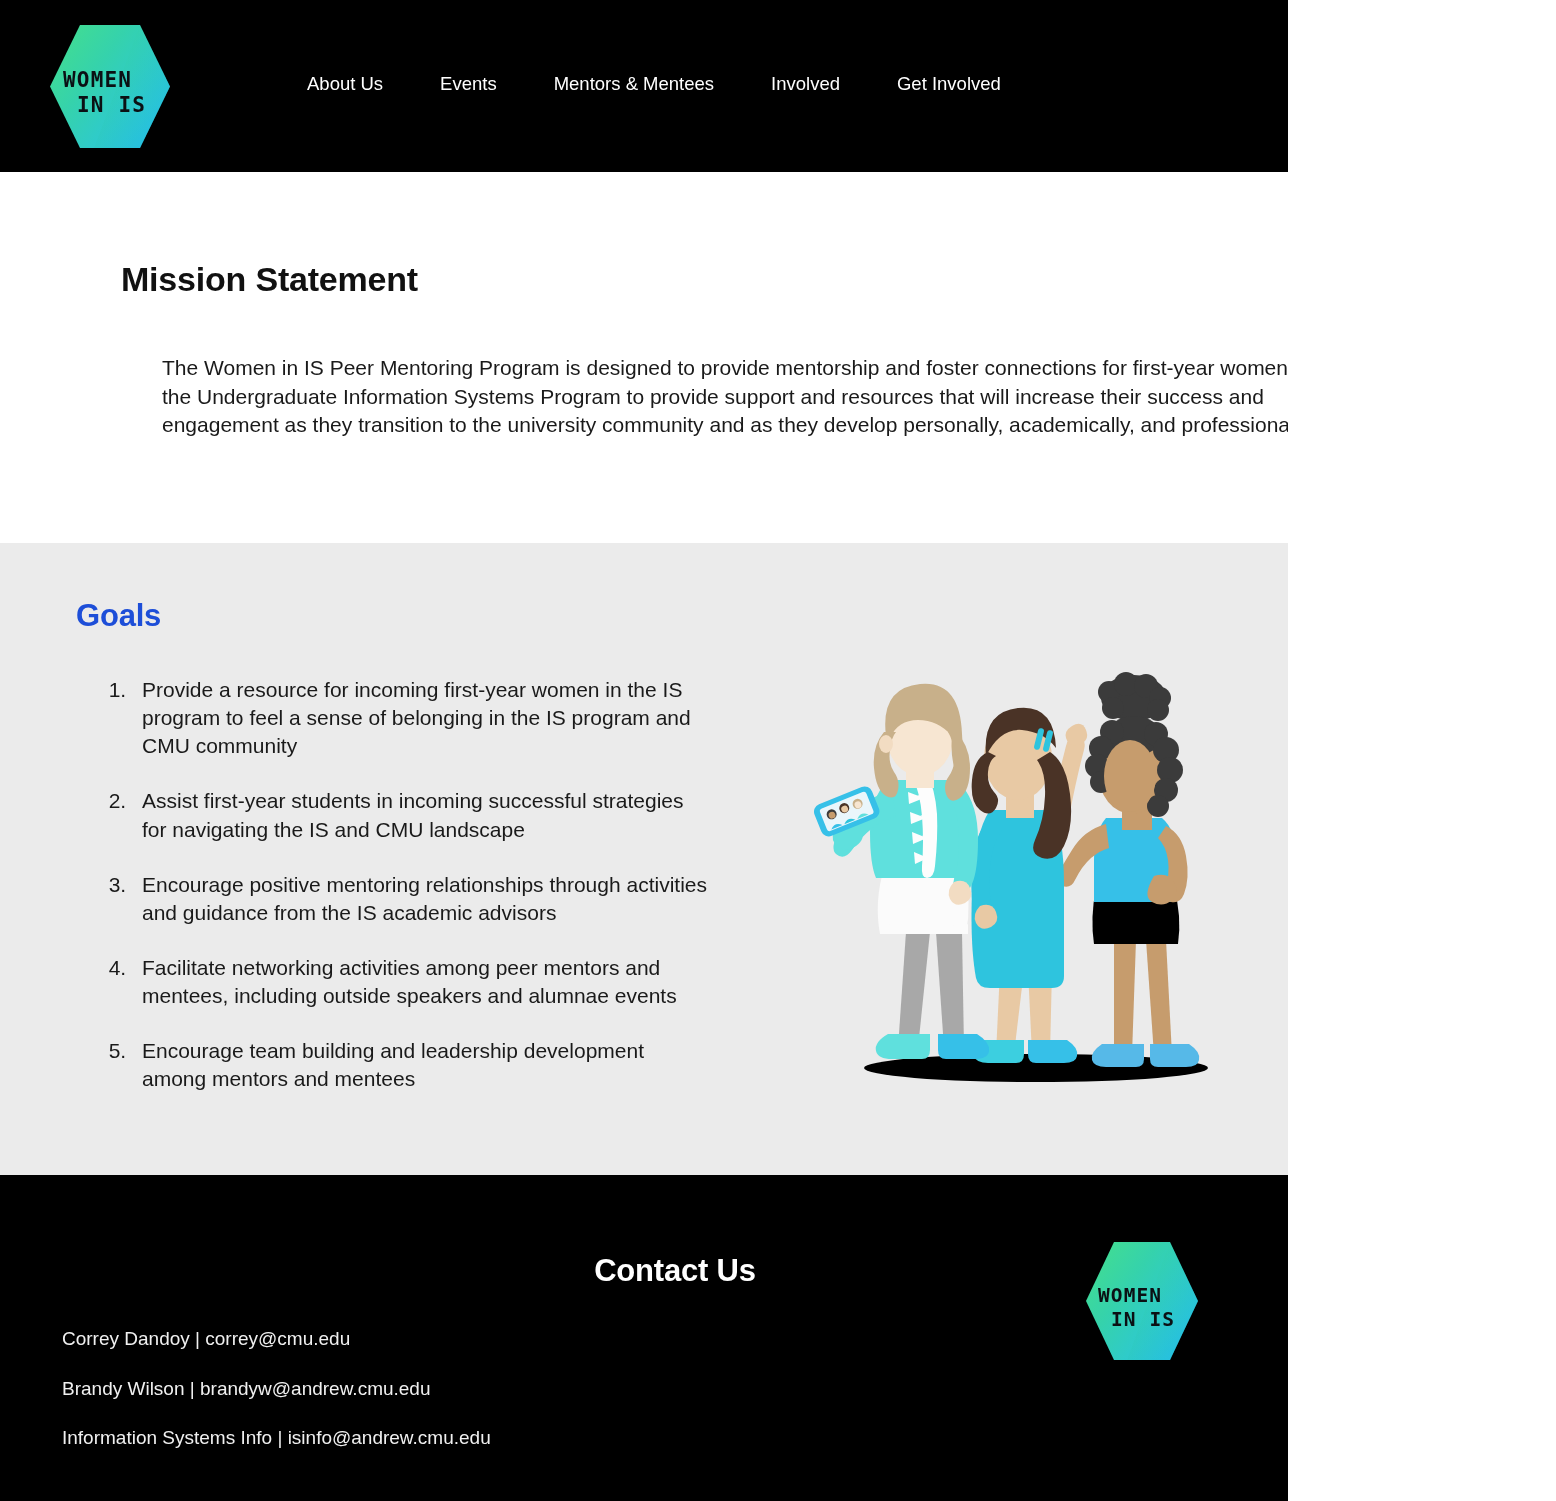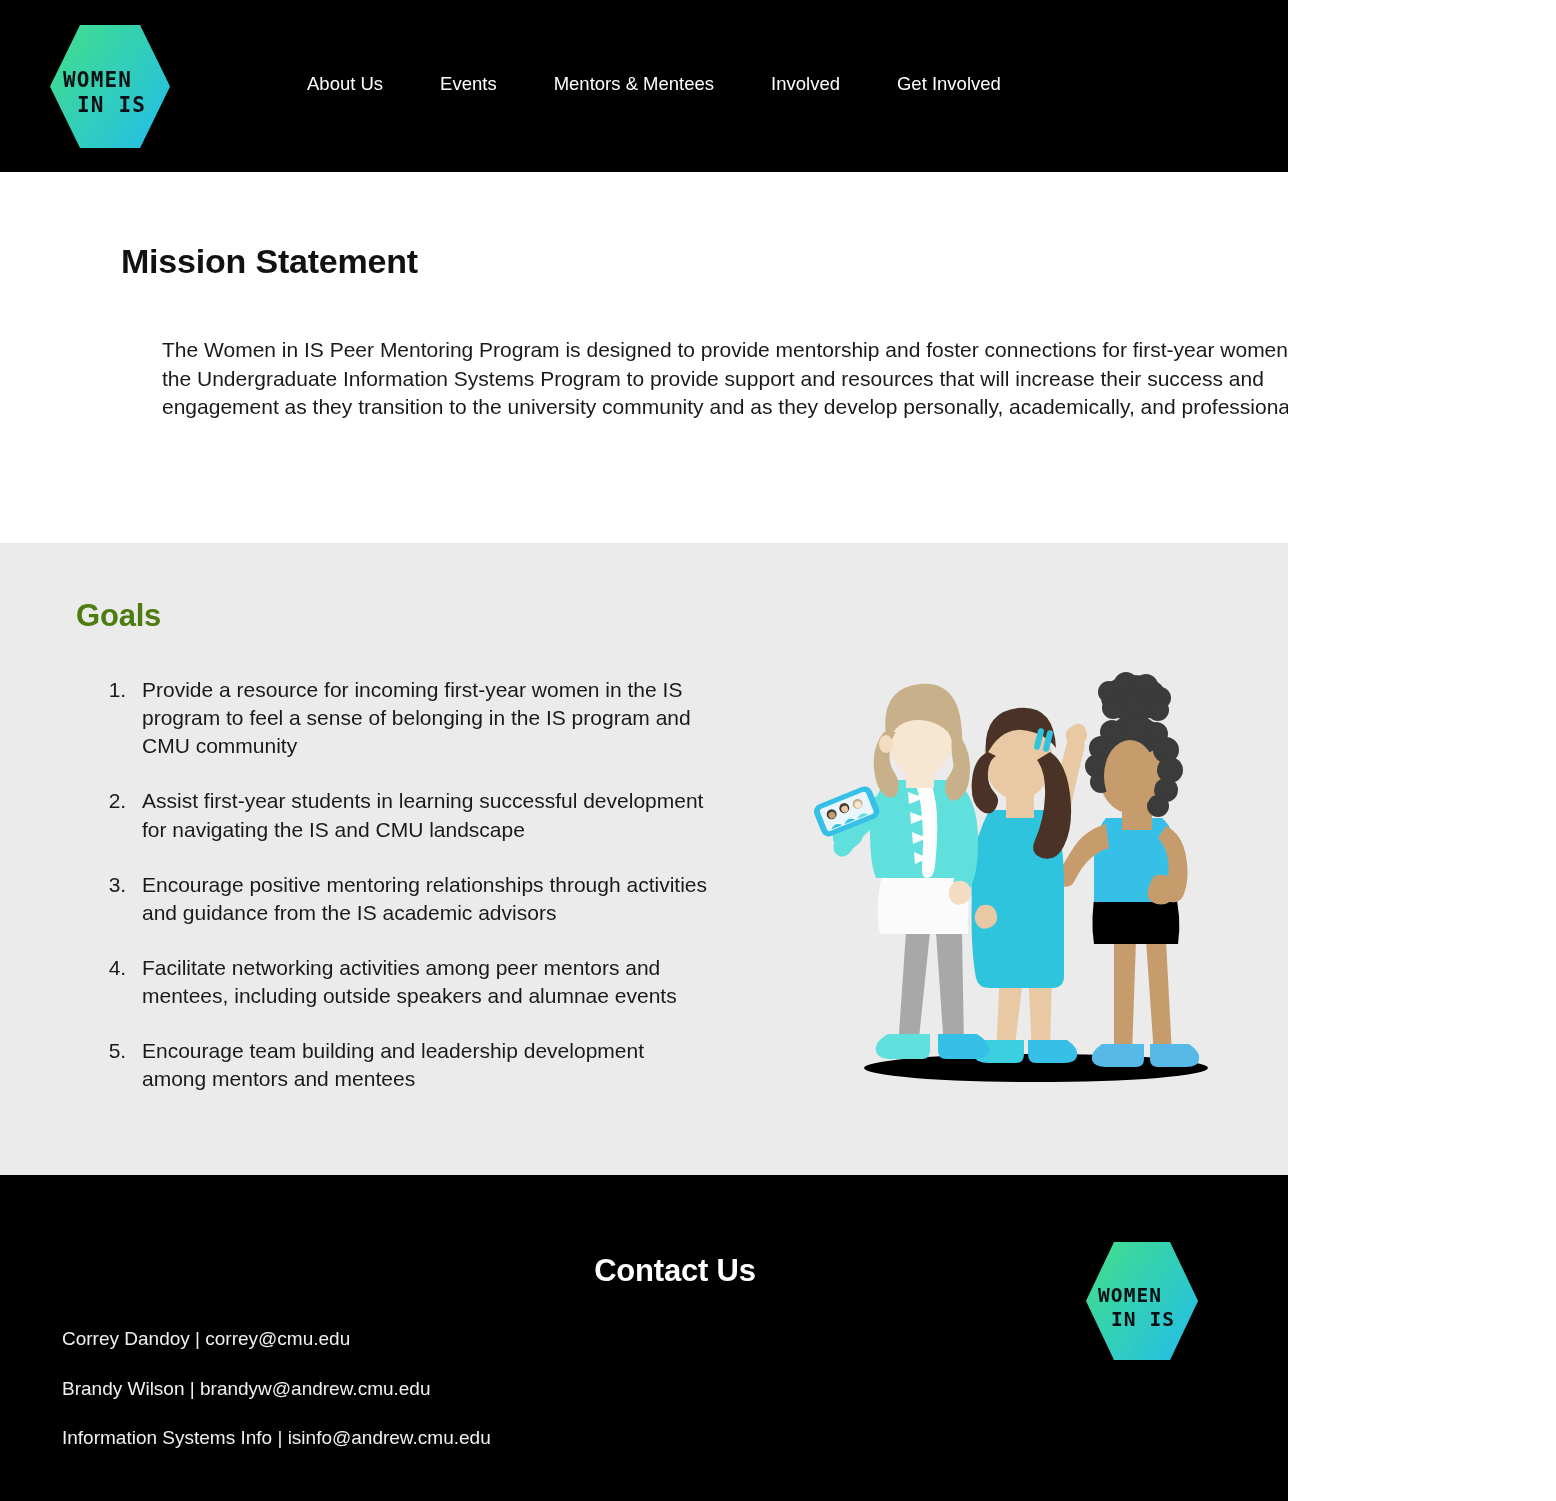--- a/index.html
+++ b/index.html
@@ -63,21 +63,21 @@
     color: #ffffff;
     font-size: 18.5px;
     text-decoration: none;
     white-space: nowrap;
     cursor: pointer;
   }
 
   
   .mission-section {
     background: #ffffff;
-    padding: 70px 0 0 0;
+    padding: 88px 0 0 0;
     height: 371px;
   }
   .mission-heading {
     font-size: 34px;
     font-weight: bold;
     color: #111111;
     margin-left: 121px;
     letter-spacing: -0.2px;
   }
   .mission-body {
@@ -93,21 +93,21 @@
     background: #ebebeb;
     min-height: 632px;
     padding: 55px 0 40px 0;
     display: flex;
     position: relative;
   }
   .goals-left { width: 780px; flex: 0 0 auto; }
   .goals-heading {
     font-size: 31px;
     font-weight: bold;
-    color: #4d7c0f;
+    color: #1d4ed8;
     margin-left: 76px;
     letter-spacing: -0.2px;
   }
   ol.goals-list {
     margin: 42px 0 0 132px;
     padding: 0;
     list-style: decimal;
     width: 575px;
   }
   ol.goals-list li {
@@ -202,21 +202,21 @@
     <h2 class="mission-heading">Mission Statement</h2>
     <p class="mission-body">The Women in IS Peer Mentoring Program is designed to provide mentorship and foster connections for first-year women in the Undergraduate Information Systems Program to provide support and resources that will increase their success and engagement as they transition to the university community and as they develop personally, academically, and professionally.</p>
   </section>
 
   <section class="goals-section">
 
     <div class="goals-left">
       <h2 class="goals-heading">Goals</h2>
       <ol class="goals-list">
         <li>Provide a resource for incoming first-year women in the IS program to feel a sense of belonging in the IS program and CMU community</li>
-        <li>Assist first-year students in learning successful development for navigating the IS and CMU landscape</li>
+        <li>Assist first-year students in incoming successful strategies for navigating the IS and CMU landscape</li>
         <li>Encourage positive mentoring relationships through activities and guidance from the IS academic advisors</li>
         <li>Facilitate networking activities among peer mentors and mentees, including outside speakers and alumnae events</li>
         <li>Encourage team building and leadership development among mentors and mentees</li>
       </ol>
     </div>
 
     <div class="goals-right">
       <div class="illustration">
         <svg width="440" height="470" viewBox="0 0 440 470" aria-hidden="true">
 

